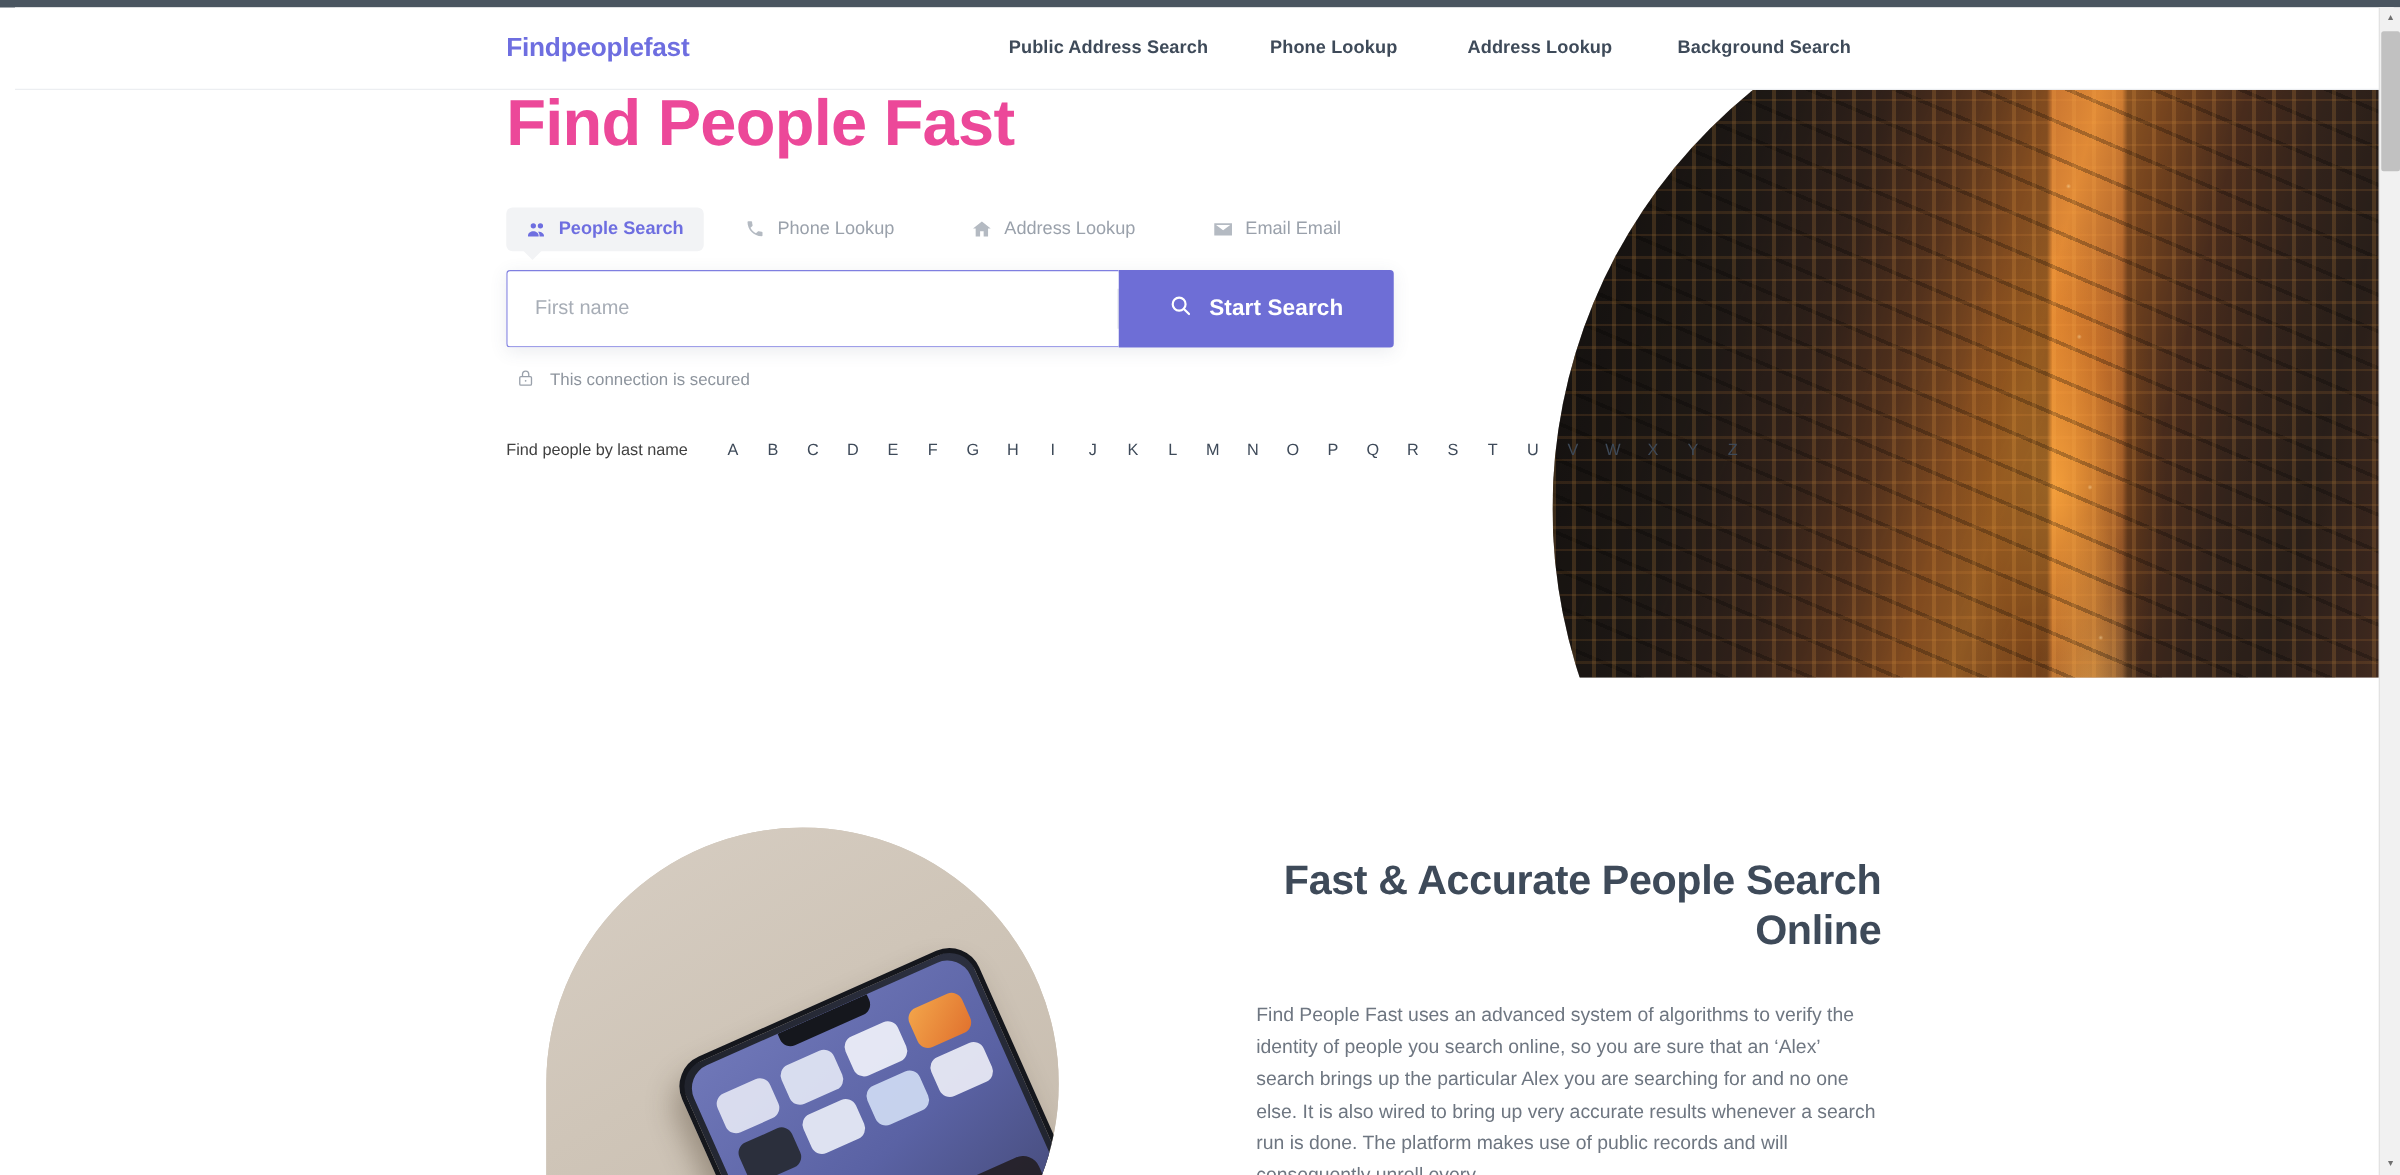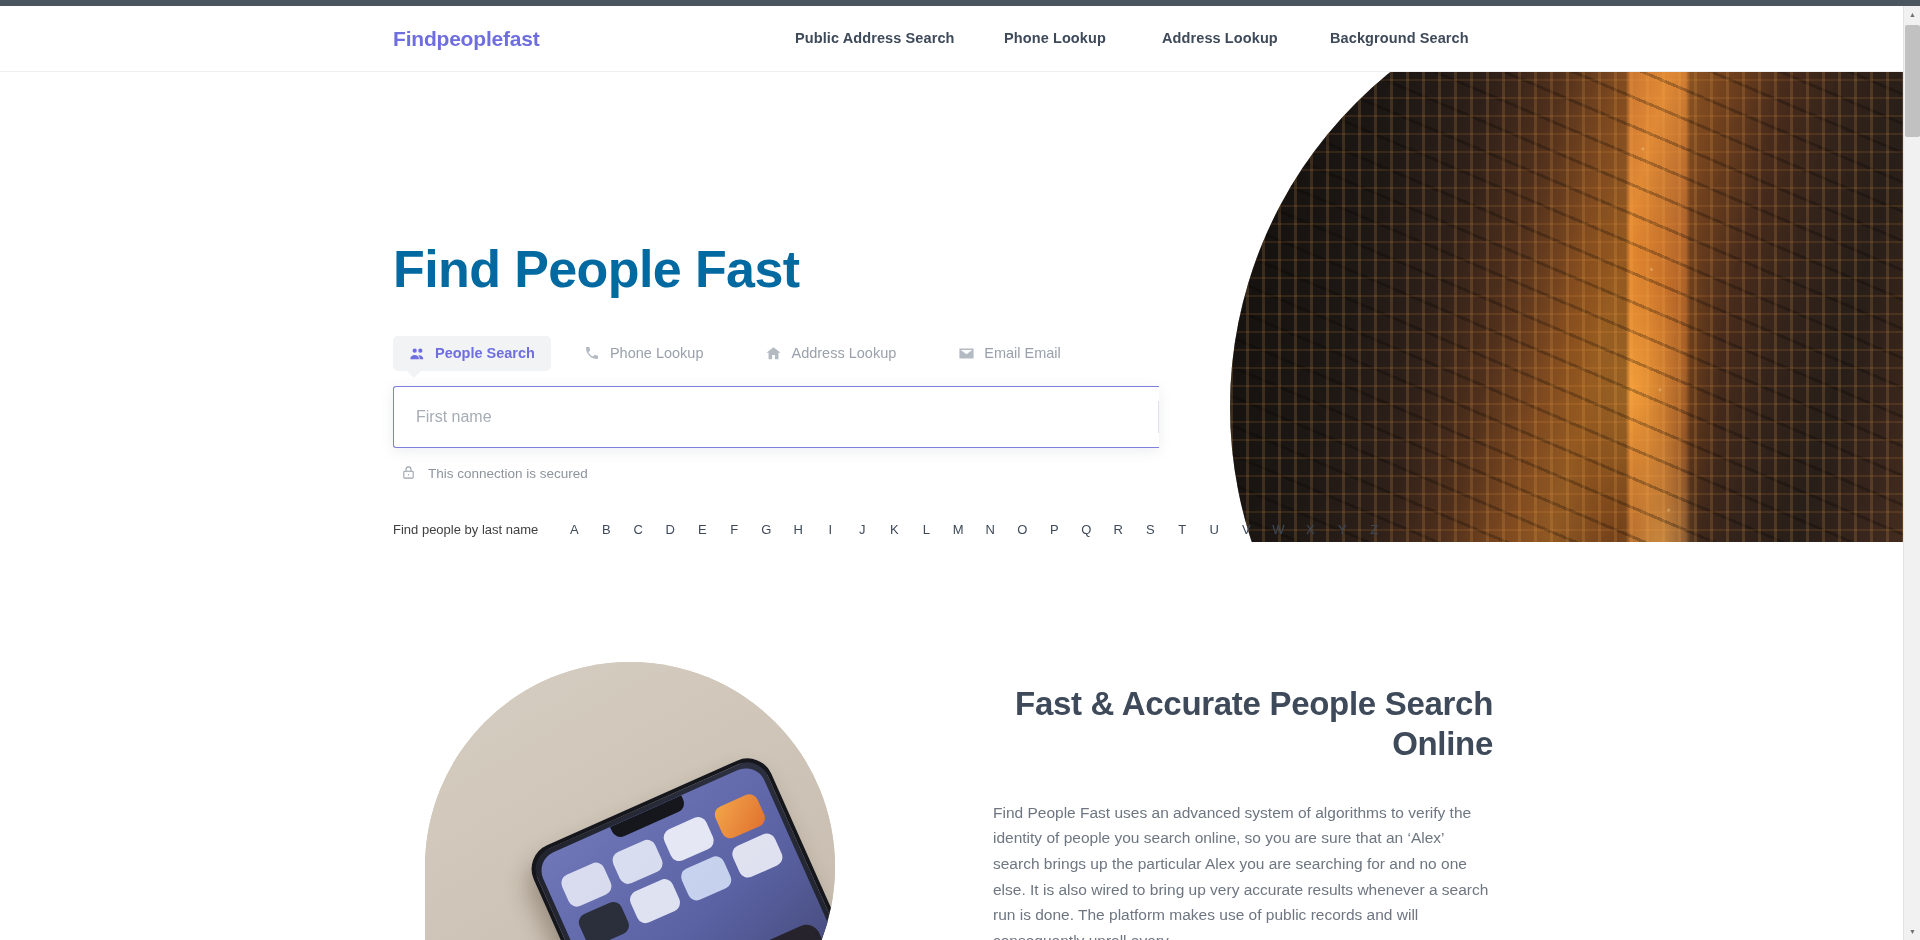--- a/index.html
+++ b/index.html
@@ -45,21 +45,21 @@
     position: absolute;
     top: 19px; left: 1px;
     width: 15px; height: 112px;
     background: #c1c1c1;
     border-radius: 2px;
   }
 
   
   .viewport {
     position: absolute;
-    top: 6px; left: 0;
+    top: 6px; left: 12px;
     width: 1903px;
     height: 934px;
     overflow: hidden;
     background: #fff;
   }
 
   
   .site-header {
     position: relative;
     height: 66px;
@@ -159,24 +159,23 @@
   }
 
   .hero-content {
     position: absolute;
     left: 393px;
     top: 0;
     width: 900px;
     z-index: 10;
   }
   .hero-title {
-    margin-top: 170px;
     font-size: 52px;
     font-weight: bold;
-    color: #0369a1;
+    color: #ec4899;
     letter-spacing: -0.6px;
     line-height: 1.05;
   }
 
   
   .tabs {
     margin-top: 39px;
     display: flex;
     align-items: flex-start;
     gap: 0;
@@ -211,21 +210,21 @@
   .tab.active .ticon svg { fill: #6e6ee0; }
   .tab .ticon svg { fill: #b4bac2; }
   .tab-2 { margin-left: 17px; }
   .tab-3 { margin-left: 30px; }
   .tab-4 { margin-left: 30px; }
 
   
   .search-row {
     margin-top: 15px;
     display: flex;
-    width: 766px;
+    width: 710px;
     height: 62px;
     box-shadow: 0 3px 14px rgba(70,80,110,0.10);
     border-radius: 3px;
   }
   .search-fields {
     flex: 1;
     display: flex;
     background: #fff;
     border: 1px solid #7f7fe0;
     border-right: none;
@@ -474,20 +473,29 @@
           <span>Email Email</span>
         </div>
 
       </div>
 
       <div class="search-row">
         <div class="search-fields">
           <input class="field" type="text" placeholder="First name" style="">
           <div class="field-divider"></div>
         </div>
+        <button class="search-btn">
+          <span>
+            <svg viewBox="0 0 24 24" width="19" height="19" fill="none" stroke-width="2.2">
+                <circle cx="10.5" cy="10.5" r="6.5"></circle>
+                <line x1="15.6" y1="15.6" x2="20.5" y2="20.5" stroke-linecap="round"></line>
+              </svg>
+          </span>
+          <span>Start Search</span>
+        </button>
       </div>
 
       <div class="secured">
         <span>
           <svg viewBox="0 0 24 24" width="15" height="17" fill="none" stroke-width="1.7">
               <rect x="4.5" y="10" width="15" height="11" rx="1.5"></rect>
               <path d="M8 10V7a4 4 0 0 1 8 0v3"></path>
               <circle cx="12" cy="15.4" r="1.1" fill="#9aa1ab" stroke="none"></circle>
             </svg>
         </span>

